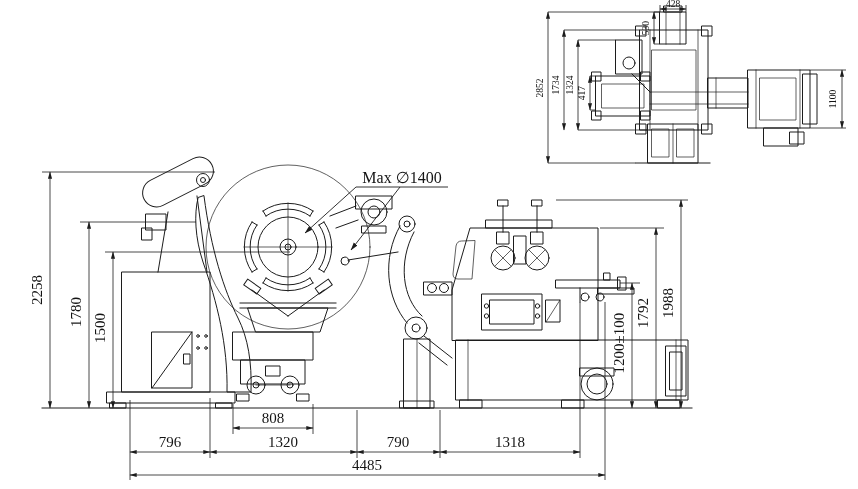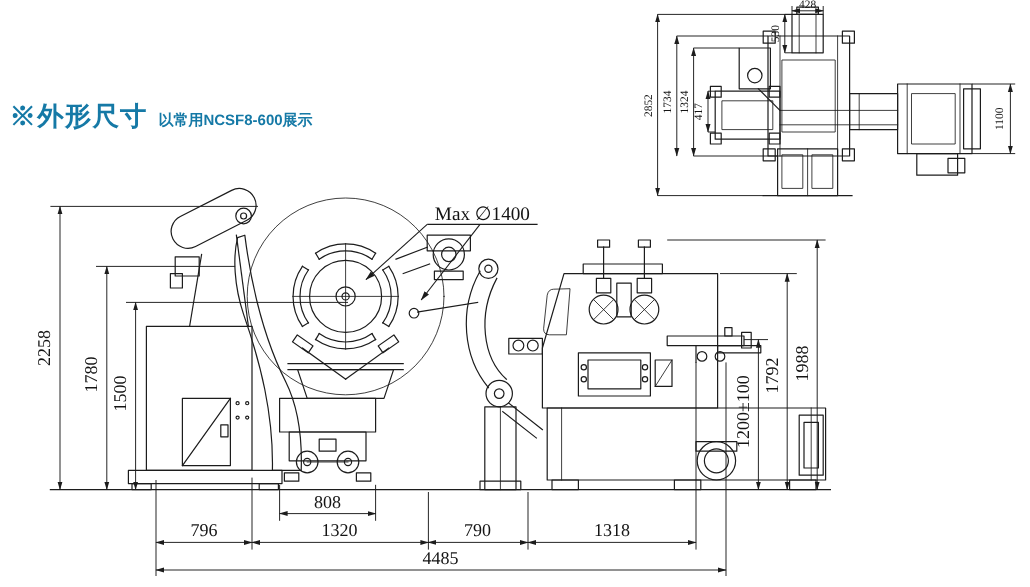--- a/index.html
+++ b/index.html
@@ -14,24 +14,20 @@
   .dim{fill:none;stroke:#1c1c1c;stroke-width:.8;}
   .dimtxt{fill:#141414;font-family:"Liberation Serif",serif;font-size:15px;text-anchor:middle;}
   .dimtxt-sm{fill:#141414;font-family:"Liberation Serif",serif;font-size:9.5px;text-anchor:middle;}
   .lead{fill:none;stroke:#1c1c1c;stroke-width:.9;}
 </style>
 </head>
 <body>
 
 <div class="canvas">
 
-  <div class="title-block">
-    <span class="title-main">※外形尺寸</span>
-    <span class="title-sub">以常用NCSF8-600展示</span>
-  </div>
 
   <svg width="858" height="489" viewBox="0 0 858 489">
     <defs>
       <marker id="arr" viewBox="0 0 10 10" refX="9.3" refY="5" markerWidth="9" markerHeight="9" orient="auto-start-reverse">
         <path d="M0,2.1 L10,5 L0,7.9 Z" fill="#1c1c1c"></path>
       </marker>
     </defs>
 
     <g>
 

